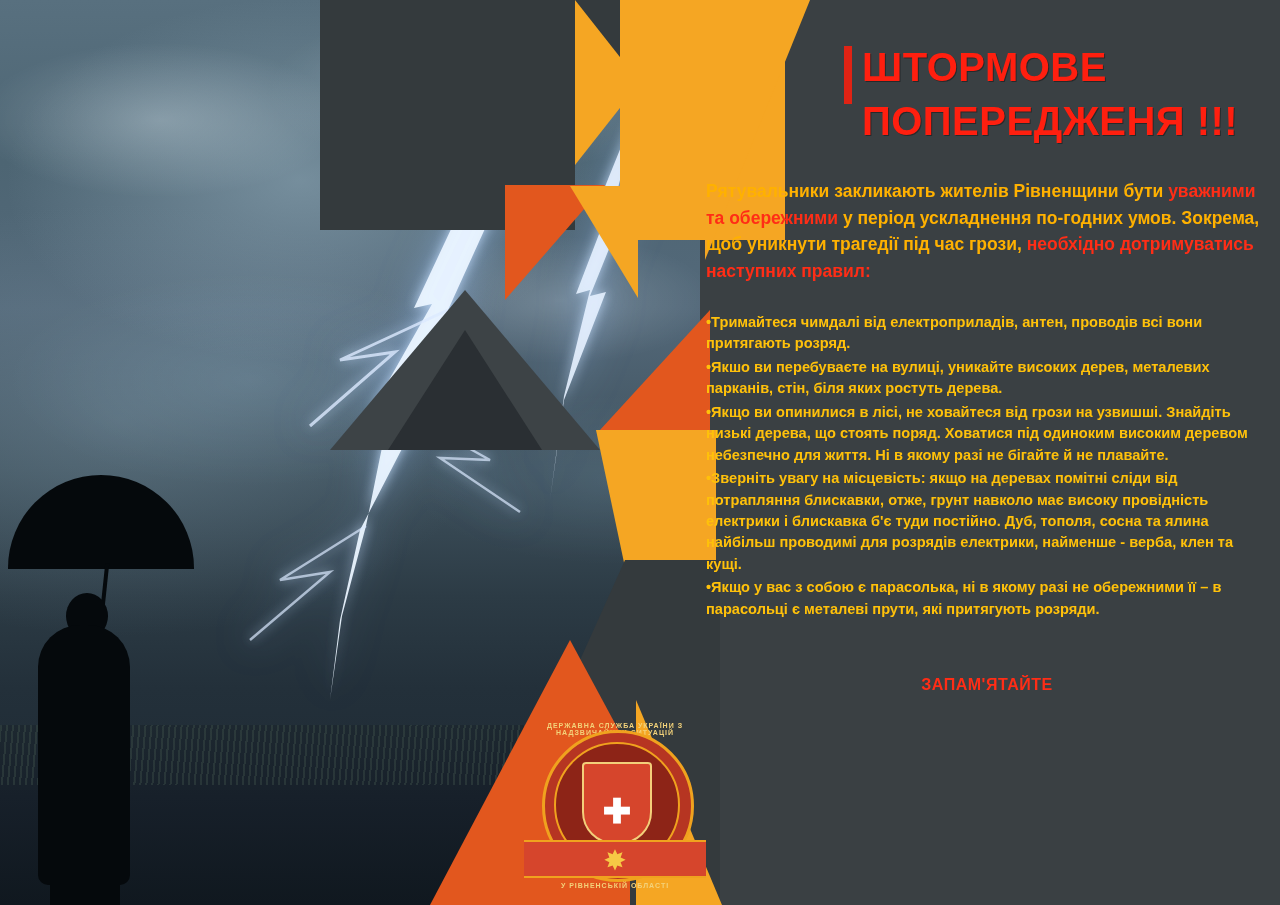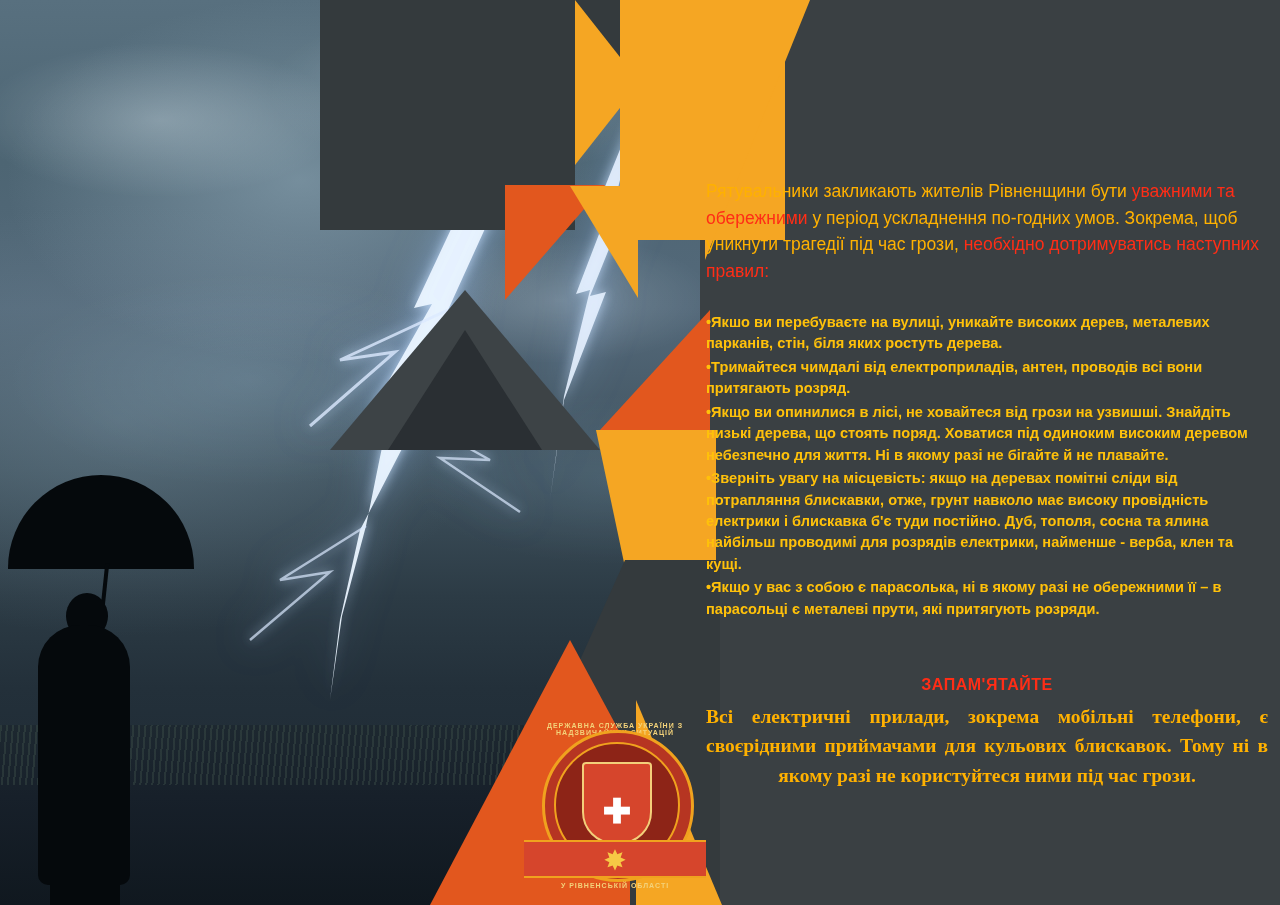--- a/index.html
+++ b/index.html
@@ -84,21 +84,21 @@
   }
   .title{
     color:#ff1f0f;font-weight:bold;font-size:40px;line-height:1.35;
     letter-spacing:.5px;
     text-shadow:1px 1px 0 rgba(0,0,0,.35);
   }
   .title .line2{white-space:nowrap;}
 
   .lead{
     position:absolute;left:706px;top:178px;width:560px;
-    color:#ffb100;font-weight:normal;font-size:17.5px;line-height:1.52;
+    color:#ffb100;font-weight:bold;font-size:17.5px;line-height:1.52;
   }
   .lead .hl{color:#ff2d16;}
 
   .rules{
     position:absolute;left:706px;top:312px;width:562px;
     color:#ffc10a;font-size:14.6px;line-height:1.47;font-weight:bold;
   }
   .rules p{margin:0 0 2px 0;}
 
   .remember{
@@ -196,36 +196,42 @@
   <div class="shape tri" style="left:600px;top:310px;border-right:110px solid #e2571e;border-top:120px solid transparent;"></div>
   <div class="shape" style="left:596px;top:430px;width:120px;height:250px;background:#f5a623;
               clip-path:polygon(0 0,100% 0,100% 100%,44% 100%);"></div>
 
   <div class="shape" style="left:470px;top:560px;width:250px;height:345px;background:#343a3d;
               clip-path:polygon(62% 0,100% 0,100% 100%,0 100%);"></div>
   <div class="shape" style="left:430px;top:640px;width:200px;height:265px;background:#e2571e;
               clip-path:polygon(70% 0,100% 42%,100% 100%,0 100%);"></div>
   <div class="shape tri" style="left:636px;top:700px;border-left:86px solid #f5a623;border-top:205px solid transparent;"></div>
 
+  <div class="title-wrap">
+    <div class="title-bar"></div>
+    <div class="title">
+      <div>ШТОРМОВЕ</div>
+      <div class="line2">ПОПЕРЕДЖЕНЯ !!!</div>
+    </div>
+  </div>
 
   <div class="lead">
     <span>Рятувальники закликають жителів Рівненщини  бути </span><span class="hl">уважними та обережними</span><span> у період ускладнення по-годних умов. Зокрема, щоб уникнути трагедії під час грози, </span><span class="hl">необхідно дотримуватись наступних правил:</span>
   </div>
 
   <div class="rules">
+    <p>•Тримайтеся чимдалі від електроприладів, антен, проводів всі вони притягають розряд.</p>
     <p>•Якшо ви перебуваєте на вулиці, уникайте високих дерев, металевих парканів, стін, біля яких ростуть дерева.</p>
-    <p>•Тримайтеся чимдалі від електроприладів, антен, проводів всі вони притягають розряд.</p>
     <p>•Якщо ви опинилися в лісі, не ховайтеся від грози на узвишші. Знайдіть низькі дерева, що стоять поряд. Ховатися під одиноким високим деревом небезпечно для життя. Ні в якому разі не бігайте й не плавайте.</p>
     <p>•Зверніть увагу на місцевість: якщо на деревах помітні сліди від потрапляння блискавки, отже, грунт навколо має високу провідність електрики і блискавка б'є туди постійно. Дуб, тополя, сосна та ялина найбільш проводимі для розрядів електрики, найменше - верба, клен та кущі.</p>
     <p>•Якщо у вас з собою є парасолька, ні в якому разі не обережними її – в парасольці є металеві прути, які притягують розряди.</p>
   </div>
 
   <div class="remember">
     <div class="remember-title">ЗАПАМ'ЯТАЙТЕ</div>
-    <div class="remember-text">Всі електричні прилади, зокрема мобільні телефони, є своєрідними приймачами для кульових блискавок. Тому ні в якому разі не користуйтеся ними під час грози.</div>
   </div>
 
   <div class="emblem">
     <div class="top-text">ДЕРЖАВНА СЛУЖБА УКРАЇНИ З НАДЗВИЧАЙНИХ СИТУАЦІЙ</div>
     <div class="ring"></div>
     <div class="inner"></div>
     <div class="shield">
       <div class="cross">✚</div>
     </div>
     <div class="banner"></div>

